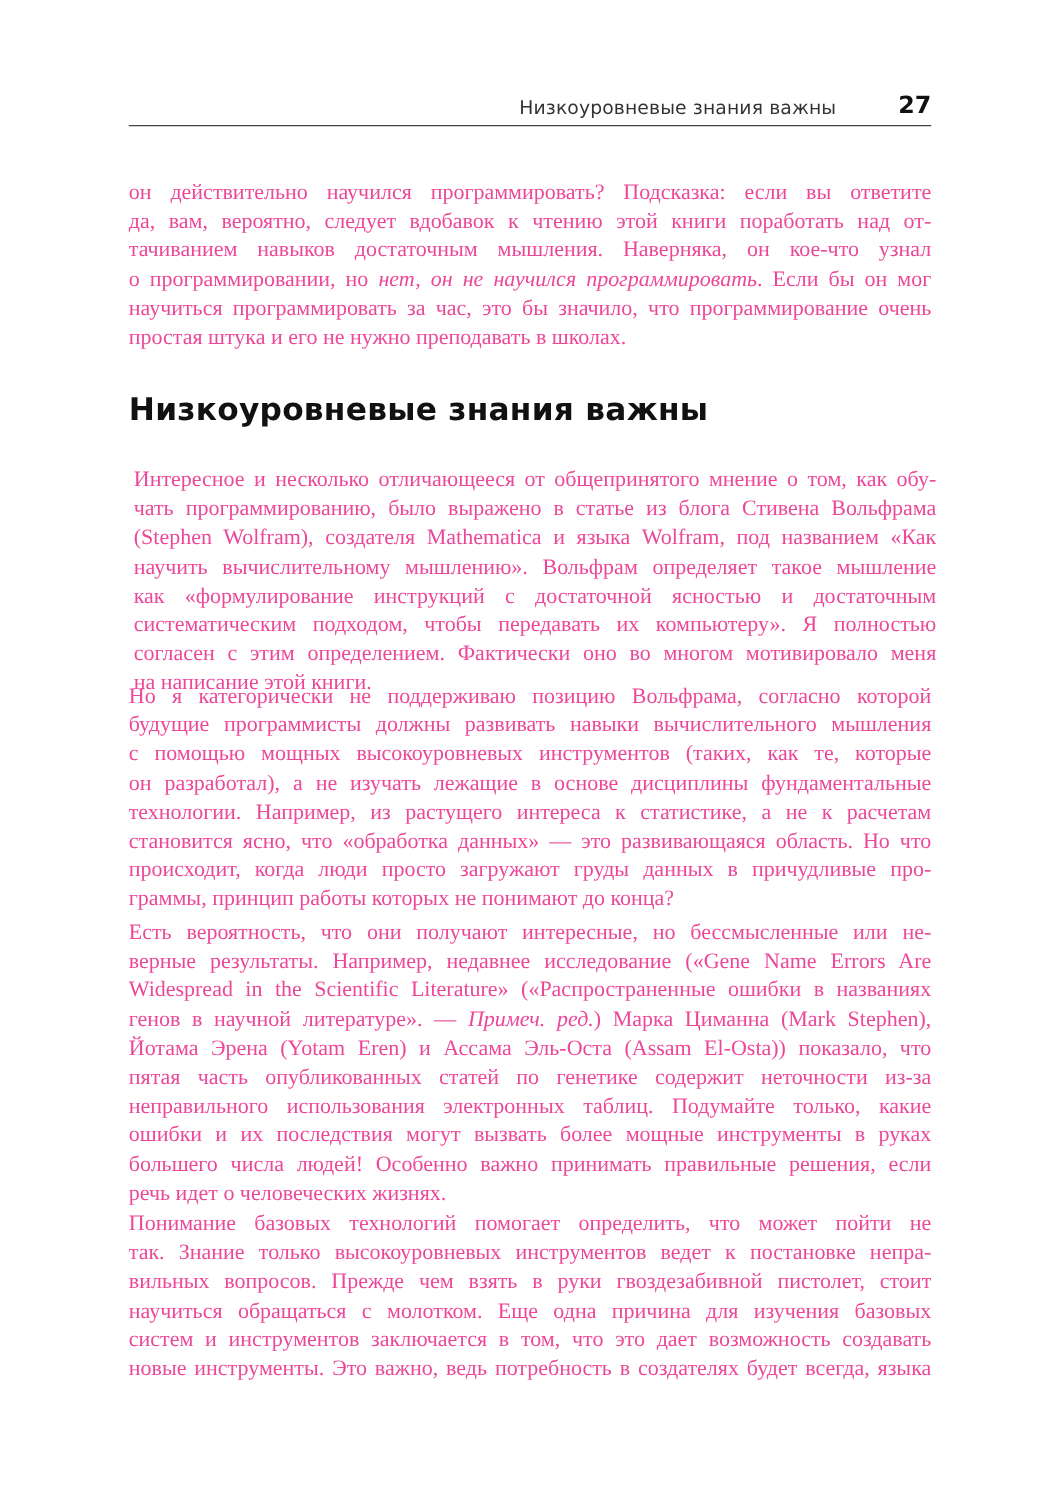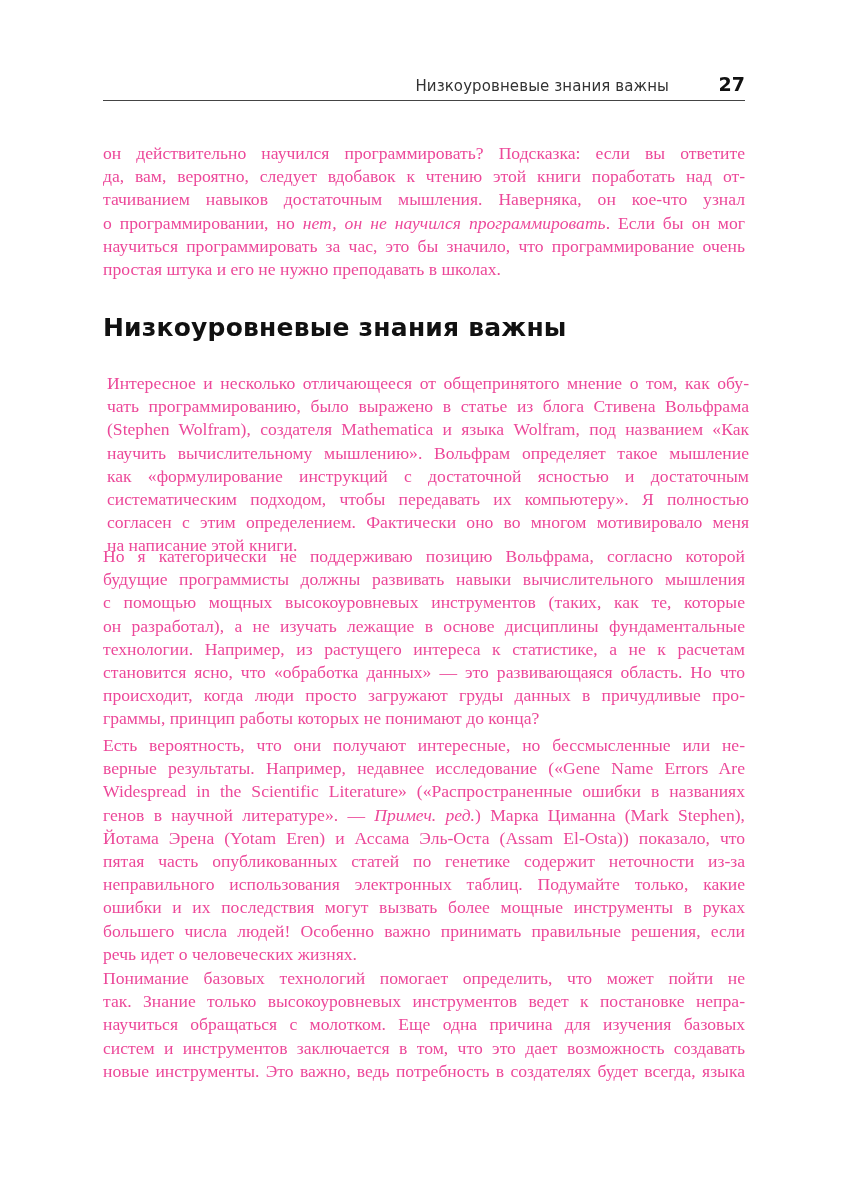--- a/index.html
+++ b/index.html
@@ -88,18 +88,19 @@
     <span class="line">пятая часть опубликованных статей по генетике содержит неточности из-за</span>
     <span class="line">неправильного использования электронных таблиц. Подумайте только, какие</span>
     <span class="line">ошибки и их последствия могут вызвать более мощные инструменты в руках</span>
     <span class="line">большего числа людей! Особенно важно принимать правильные решения, если</span>
     <span class="line last">речь идет о человеческих жизнях.</span>
   </div>
 
   <div class="body-text p5">
     <span class="line">Понимание базовых технологий помогает определить, что может пойти не</span>
     <span class="line">так. Знание только высокоуровневых инструментов ведет к постановке непра-</span>
+    <span class="line">вильных вопросов. Прежде чем взять в руки гвоздезабивной пистолет, стоит</span>
     <span class="line">научиться обращаться с молотком. Еще одна причина для изучения базовых</span>
     <span class="line">систем и инструментов заключается в том, что это дает возможность создавать</span>
     <span class="line">новые инструменты. Это важно, ведь потребность в создателях будет всегда, языка</span>
   </div>
 
 </div>
 
 </body></html>

